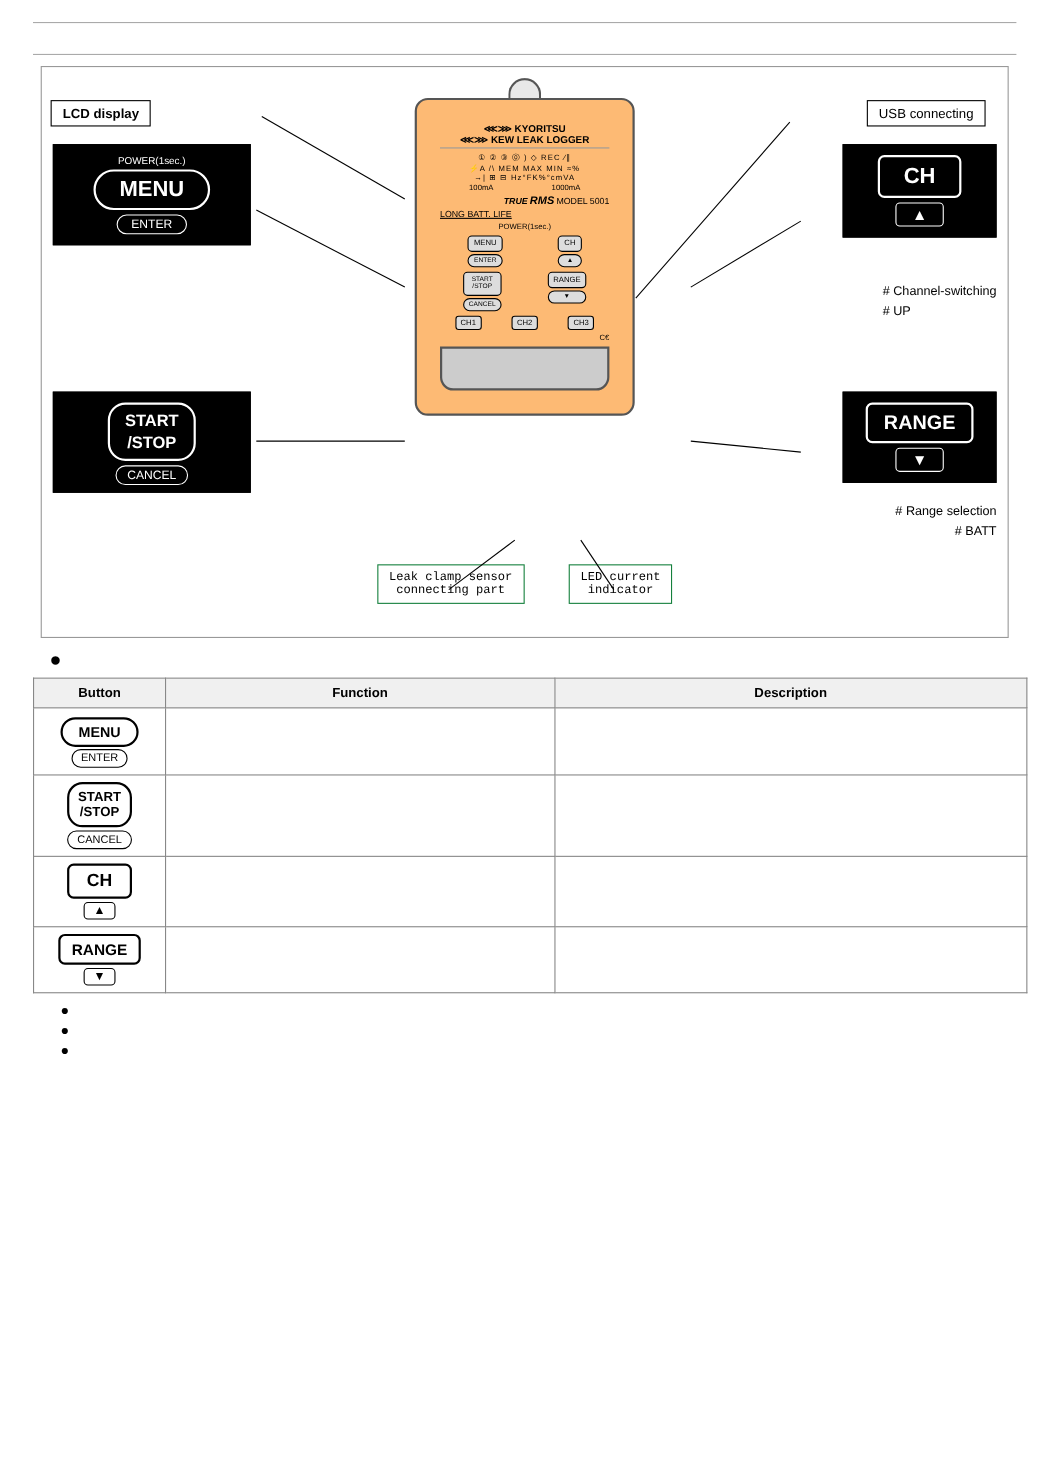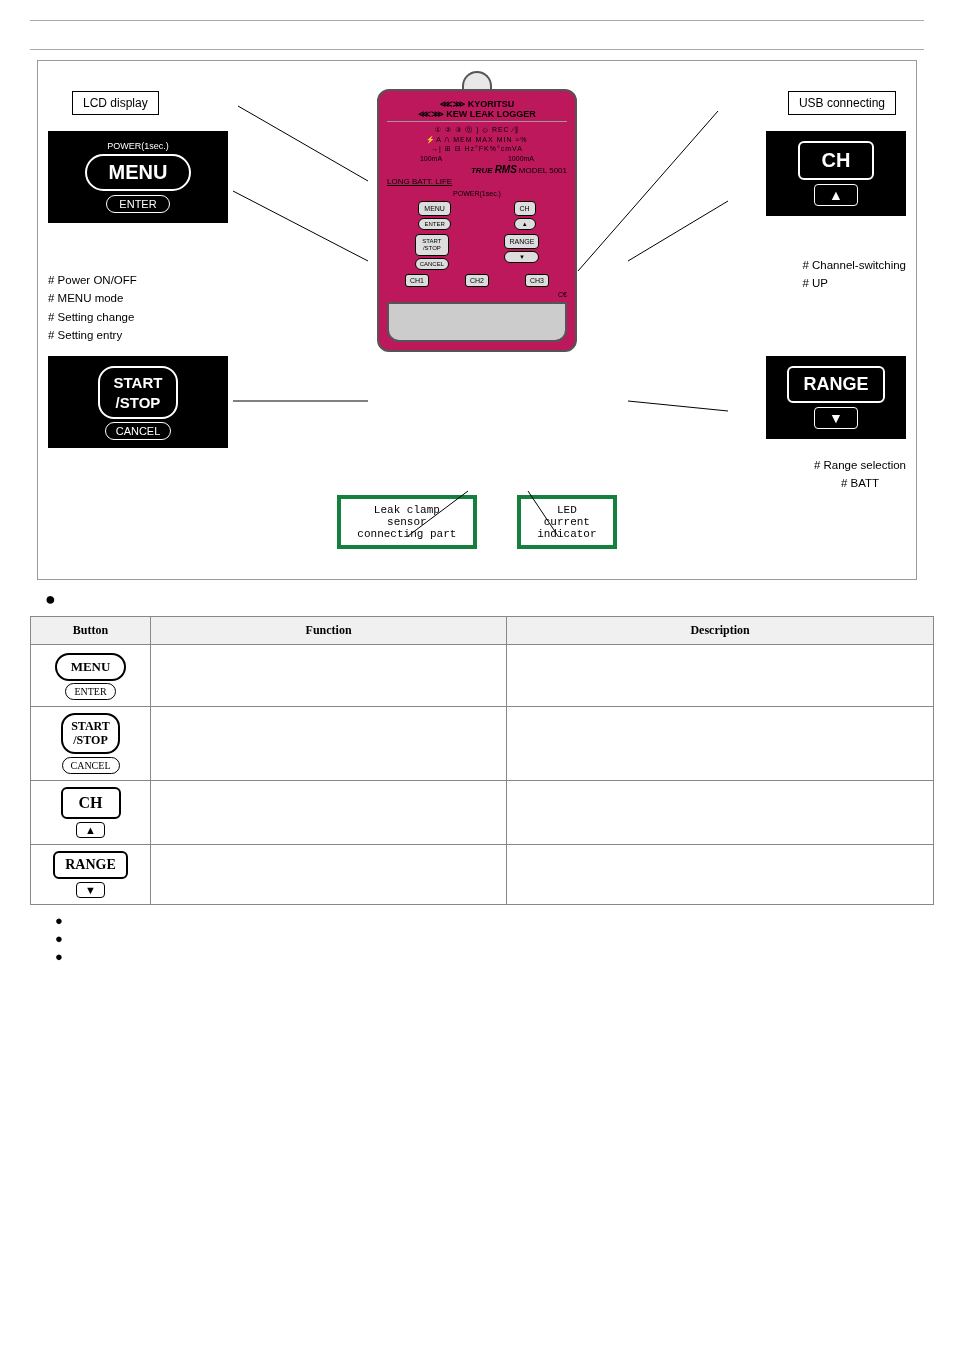--- a/index.html
+++ b/index.html
@@ -42,21 +42,22 @@
       border: 1px solid #000;
       padding: 4px 10px;
       background: #fff;
       font-size: 12px;
       white-space: nowrap;
     }
 
     .lcd-label {
       position: absolute;
       top: 30px;
-      left: 34px;
+      left: 8px;
+      font-weight: bold;
     }
 
     .menu-panel {
       position: absolute;
       top: 70px;
       left: 10px;
       width: 180px;
       border: 2px solid #000;
       background: #000;
       color: #fff;
@@ -148,37 +149,37 @@
       padding: 8px;
       text-align: center;
     }
 
     .range-desc {
       position: absolute;
       top: 395px;
       right: 10px;
       font-size: 11.5px;
       line-height: 1.6;
-      text-align: center;
+      text-align: right;
     }
 
     
     .device-wrapper {
       position: absolute;
       top: 10px;
       left: 50%;
       transform: translateX(-50%);
       width: 200px;
     }
 
     .device-body {
       border: 2px solid #555;
       border-radius: 12px;
-      background: #be185d;
-      padding: 8px;
+      background: #fdba74;
+      padding: 21px;
       width: 200px;
       font-size: 9px;
       position: relative;
     }
 
     .device-top-hook {
       width: 30px;
       height: 20px;
       border: 2px solid #555;
       border-bottom: none;
@@ -280,21 +281,21 @@
       bottom: 30px;
       left: 50%;
       transform: translateX(-50%);
       display: flex;
       gap: 40px;
       width: 280px;
       justify-content: center;
     }
 
     .bottom-label-box {
-      border: 4px solid #15803d;
+      border: 1px solid #15803d;
       padding: 5px 10px;
       font-size: 11px;
       text-align: center;
       background: #fff;
       font-family: 'Courier New', monospace;
     }
 
     
     .lines-svg {
       position: absolute;
@@ -322,21 +323,20 @@
       line-height: 1;
       flex-shrink: 0;
     }
 
     
     .function-table {
       width: 904px;
       border-collapse: collapse;
       margin: 8px auto;
       border: 1px solid #888;
-      font-family: Liberation Serif, serif;
     }
 
     .function-table th, .function-table td {
       border: 1px solid #888;
       padding: 6px 10px;
       font-size: 12px;
       vertical-align: middle;
     }
 
     .function-table th {
@@ -433,26 +433,20 @@
     <div class="menu-panel">
       <div style="font-size:9px; text-align:center; color:#fff; margin-bottom:3px;">POWER(1sec.)</div>
       <div style="text-align:center;">
         <span class="btn-oval" style="border:2px solid #fff; border-radius:20px; padding:5px 22px; font-size:20px; font-weight:bold; color:#fff;">MENU</span>
       </div>
       <div style="text-align:center; margin-top:4px;">
         <span class="sub-label" style="border:1.5px solid #fff; border-radius:12px; padding:2px 12px; font-size:11px; color:#fff;">ENTER</span>
       </div>
     </div>
 
-    <div class="menu-desc">
-      <div># Power ON/OFF</div>
-      <div># MENU mode</div>
-      <div># Setting change</div>
-      <div># Setting entry</div>
-    </div>
 
     <div class="start-panel">
       <div style="text-align:center;">
         <span style="border:2px solid #fff; border-radius:16px; padding:5px 14px; font-size:15px; font-weight:bold; color:#fff; display:inline-block; line-height:1.3; white-space:pre;">START
 /STOP</span>
       </div>
       <div style="text-align:center; margin-top:4px;">
         <span style="border:1.5px solid #fff; border-radius:12px; padding:2px 10px; font-size:11px; color:#fff;">CANCEL</span>
       </div>
     </div>

